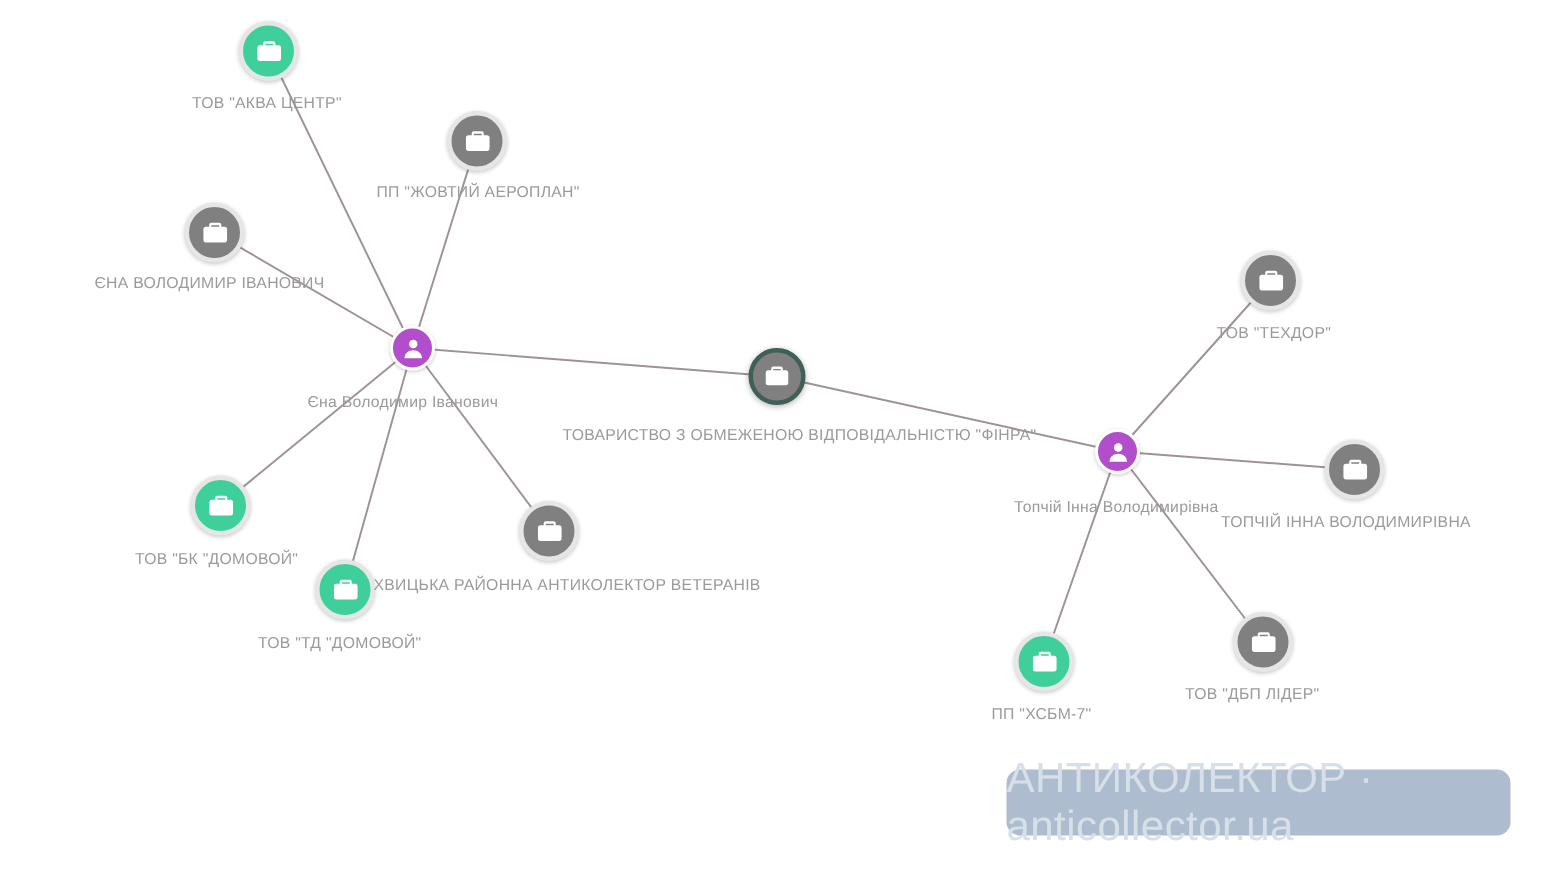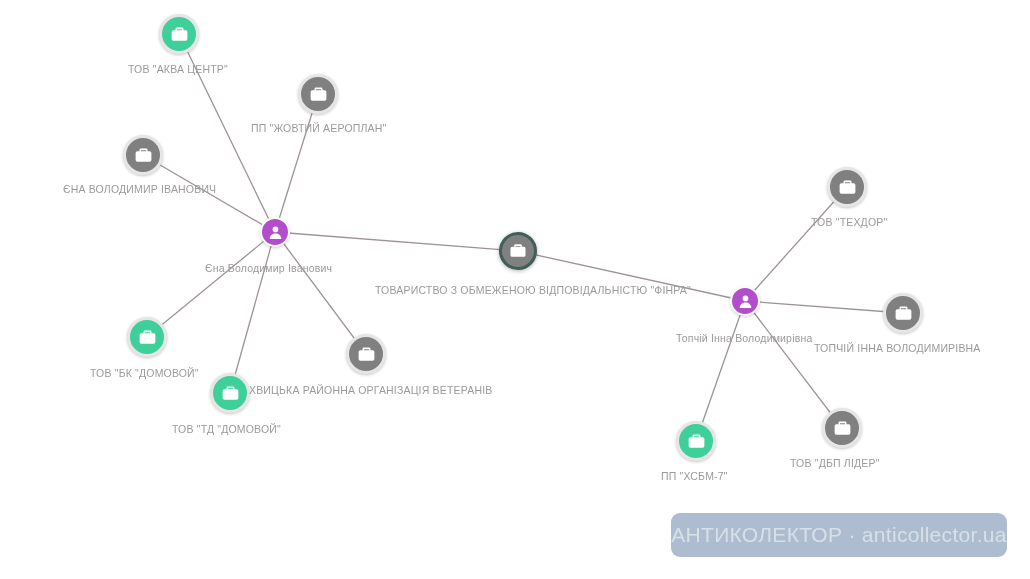--- a/index.html
+++ b/index.html
@@ -55,21 +55,21 @@
     left: 671px;
     top: 513px;
     width: 336px;
     height: 44px;
     background: #adbcce;
     border-radius: 9px;
     display: flex;
     align-items: center;
     justify-content: center;
     color: #d7e0e9;
-    font-size: 21px;
+    font-size: 28px;
     letter-spacing: 0.3px;
     user-select: none;
   }
 </style>
 </head>
 <body>
 
 <div id="graph-canvas">
   <svg id="edge-layer" viewBox="0 0 1030 579">
       <line x1="179" y1="34" x2="275" y2="232" stroke="#8d7f88" stroke-width="1.3" opacity="0.85"></line>
@@ -183,21 +183,21 @@
   <div id="label-layer">
       <div class="node-label" style="left: 128px; top: 64px;">ТОВ "АКВА ЦЕНТР"</div>
       <div class="node-label" style="left: 251px; top: 123px;">ПП "ЖОВТИЙ АЕРОПЛАН"</div>
       <div class="node-label" style="left: 63px; top: 184px;">ЄНА ВОЛОДИМИР ІВАНОВИЧ</div>
       <div class="node-label mixed" style="left: 205px; top: 263px;">Єна Володимир Іванович</div>
       <div class="node-label" style="left: 375px; top: 285px;">ТОВАРИСТВО З ОБМЕЖЕНОЮ ВІДПОВІДАЛЬНІСТЮ "ФІНРА"</div>
       <div class="node-label" style="left: 811px; top: 217px;">ТОВ "ТЕХДОР"</div>
       <div class="node-label mixed" style="left: 676px; top: 333px;">Топчій Інна Володимирівна</div>
       <div class="node-label" style="left: 814px; top: 343px;">ТОПЧІЙ ІННА ВОЛОДИМИРІВНА</div>
       <div class="node-label" style="left: 90px; top: 368px;">ТОВ "БК "ДОМОВОЙ"</div>
-      <div class="node-label" style="left: 249px; top: 385px;">ХВИЦЬКА РАЙОННА ОРГАНІЗАЦІЯ ВЕТЕРАНІВ</div>
+      <div class="node-label" style="left: 249px; top: 385px;">ХВИЦЬКА РАЙОННА АНТИКОЛЕКТОР ВЕТЕРАНІВ</div>
       <div class="node-label" style="left: 172px; top: 424px;">ТОВ "ТД "ДОМОВОЙ"</div>
       <div class="node-label" style="left: 661px; top: 471px;">ПП "ХСБМ-7"</div>
       <div class="node-label" style="left: 790px; top: 458px;">ТОВ "ДБП ЛІДЕР"</div>
     </div>
 
   <div id="watermark">
     <span>АНТИКОЛЕКТОР · anticollector.ua</span>
   </div>
 </div>
 

